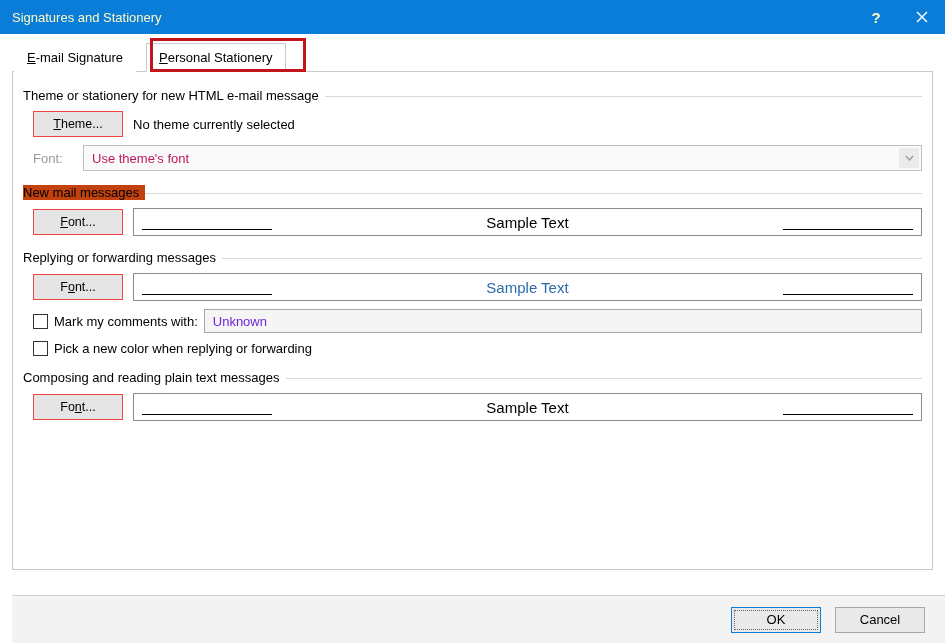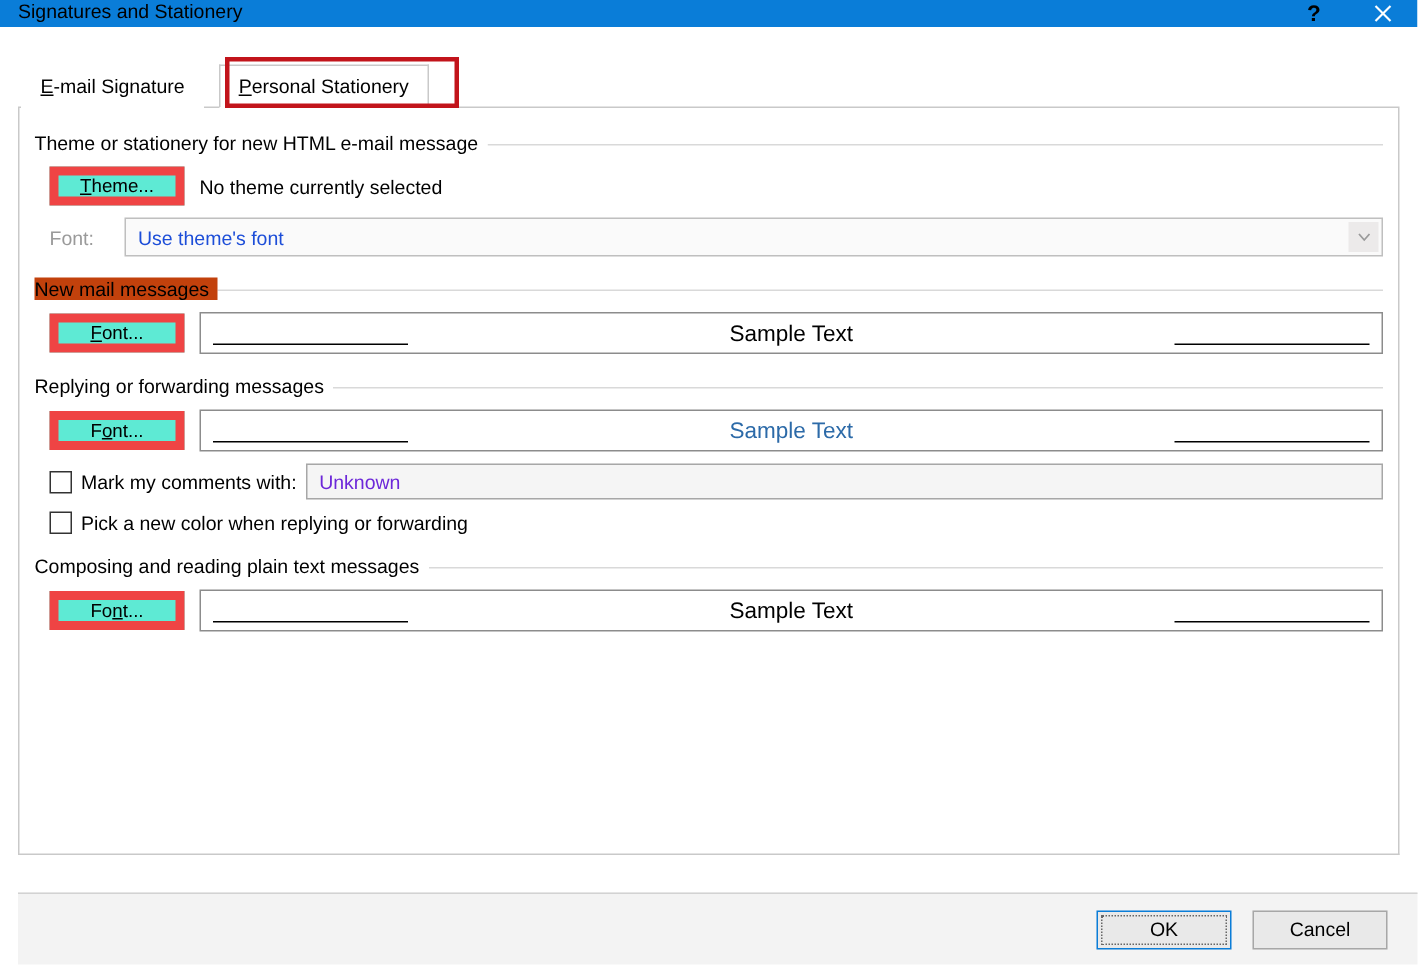--- a/index.html
+++ b/index.html
@@ -1,23 +1,24 @@
 <!DOCTYPE html>
 <html><head>
 <meta charset="utf-8">
 <style>
   * { box-sizing: border-box; font-family: "Segoe UI", Tahoma, sans-serif; }
   html, body { margin: 0; padding: 0; }
   body { background: #fff; width: 945px; height: 643px; overflow: hidden; }
 
   .titlebar {
     background: #0a7dd8;
-    height: 18px;
+    height: 34px;
     display: flex;
-    color: #000000;
+    align-items: center;
+    color: #fef9c3;
     font-size: 13px;
     padding-left: 12px;
     position: relative;
   }
   .titlebar-controls {
     position: absolute; right: 0; top: 0; height: 100%;
     display: flex; align-items: center;
   }
   .tb-btn { height: 34px; width: 46px; display: flex; align-items:center; justify-content:center; font-size:14px; }
   .tb-help { font-weight: bold; font-size: 15px; }
@@ -72,37 +73,37 @@
     content:"";
     position:absolute;
     border-top:1px solid #d9d9d9;
     top: 8px; height:0;
     right:0;
   }
 
   .row { display:flex; align-items:center; margin-top:8px; gap:10px; }
 
   .btn-std {
-    background:#5eead4;
-    border:6px solid #ef4444;
+    background:#e5e5e5;
+    border:1px solid #ef4444;
     font-size:12.5px;
     height:26px;
     min-width:90px;
     padding: 0 12px;
     display:flex; align-items:center; justify-content:center;
   }
   .btn-std .u { text-decoration: underline; }
 
   .static-text { font-size:13px; }
   .disabled-text { color:#9a9a9a; font-size:13px; }
 
   .combo {
     flex:1; height:26px; border:1px solid #bfbfbf;
     display:flex; align-items:center; padding:0 8px;
-    font-size:13px; color:#1d4ed8; position:relative;
+    font-size:13px; color:#be185d; position:relative;
     background:#fafafa;
   }
   .combo-arrow {
     position:absolute; right:2px; top:2px; bottom:2px; width:20px;
     background:#eceaea; display:flex; align-items:center; justify-content:center;
   }
 
   .sample-box {
     flex:1; height:28px; border:1px solid #8c8c8c;
     background:#fff; display:flex; align-items:center; position:relative;

